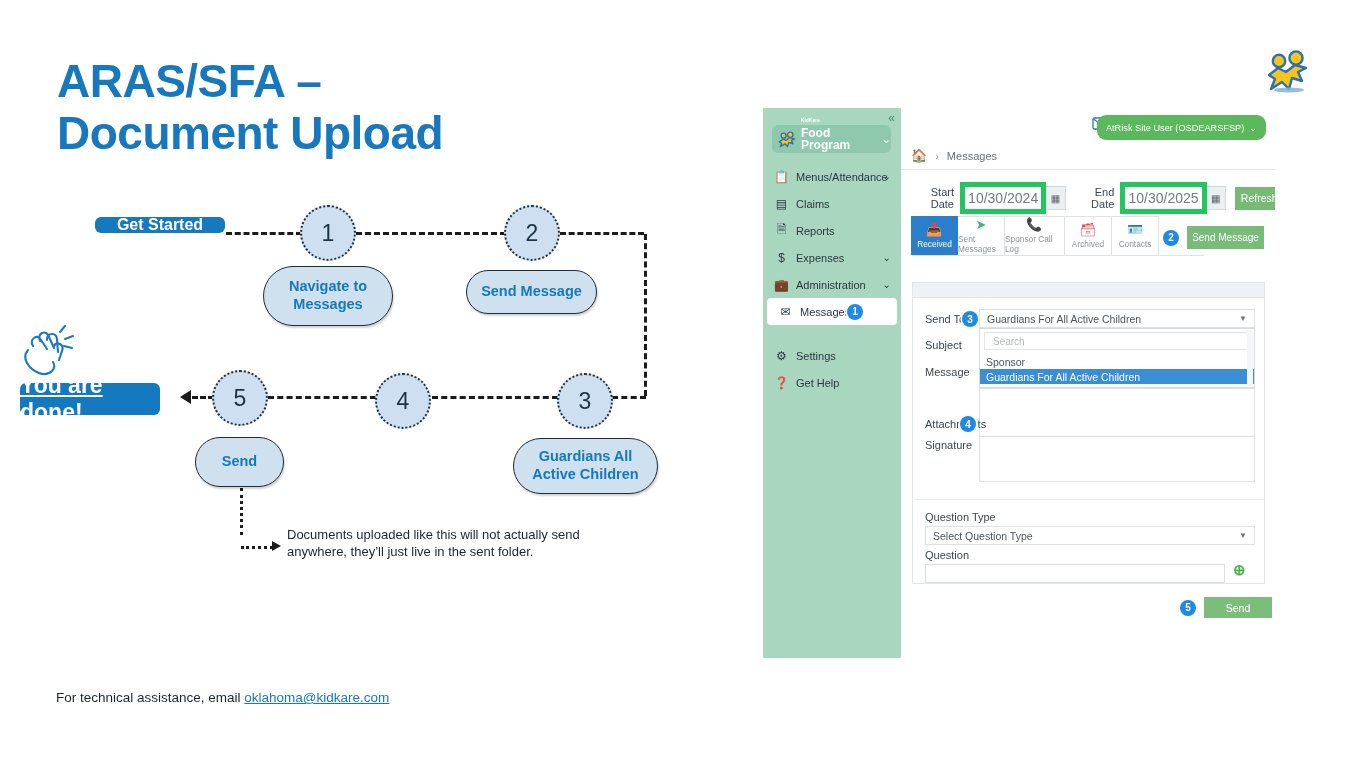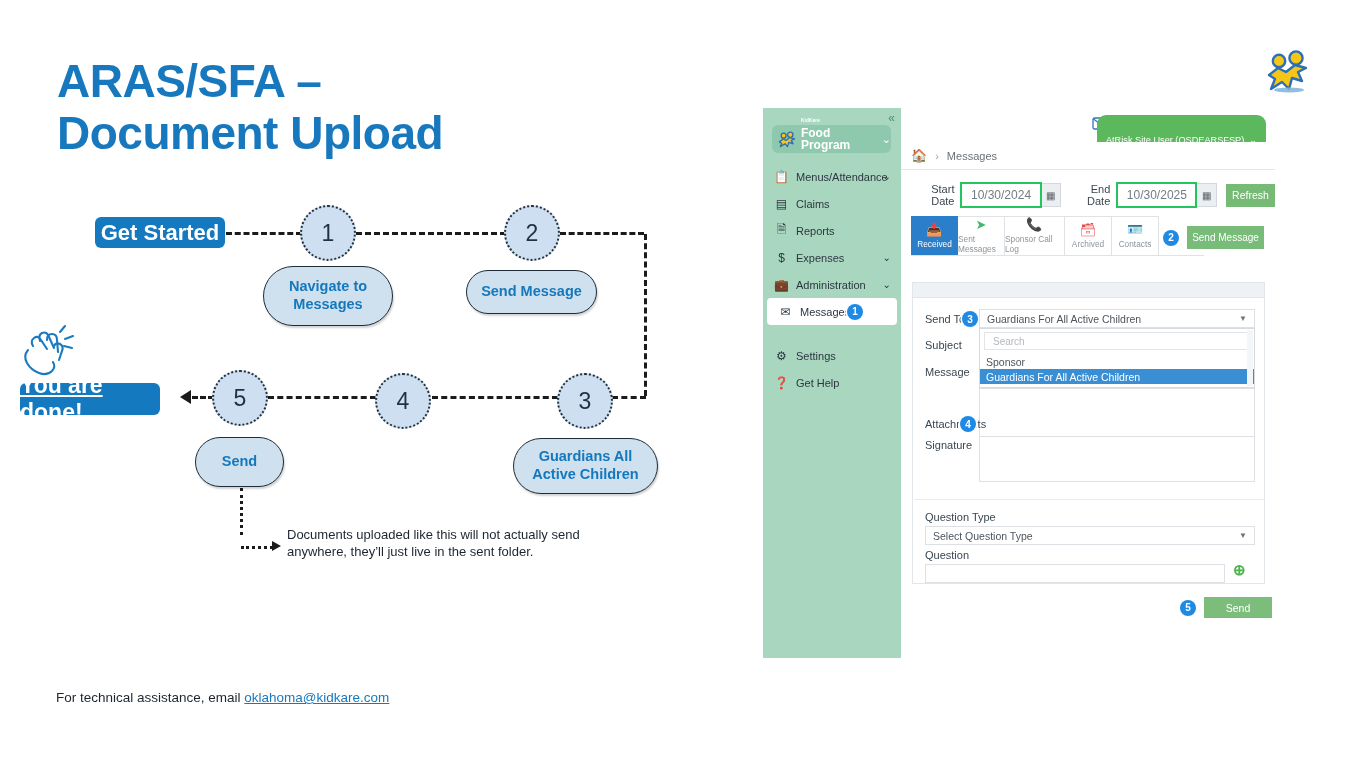--- a/index.html
+++ b/index.html
@@ -17,21 +17,21 @@
   }
   .title .l2{display:block;}
 
   .logo-mark{position:absolute;left:1262px;top:48px;width:56px;height:46px;}
 
   
   .flag{
     position:absolute;background:#1479bf;color:#fff;border-radius:6px;
     font-weight:bold;display:flex;align-items:center;justify-content:center;
   }
-  #flag-start{left:95px;top:217px;width:130px;height:31px;font-size:22px;}
+  #flag-start{left:95px;top:217px;width:130px;height:16px;font-size:16px;}
   #flag-done{left:20px;top:383px;width:140px;height:32px;font-size:23px;text-decoration:underline;}
 
   
   .step-circle{
     position:absolute;width:56px;height:56px;border-radius:50%;
     background:#cddff0;border:2.5px dotted #23303d;
     display:flex;align-items:center;justify-content:center;
     color:#1d3248;font-size:23px;font-weight:400;box-sizing:border-box;
   }
   #c1{left:300px;top:205px;}
@@ -119,35 +119,35 @@
     width:14px;height:14px;font-size:9px;font-weight:bold;
     box-shadow:0 0 0 1.5px #fff;
   }
   .badge.b{width:16px;height:16px;font-size:10px;}
 
   .app-main{position:absolute;left:138px;top:0;width:374px;height:550px;background:#fff;}
   .topbar{position:absolute;left:0;top:0;width:374px;height:34px;background:#fff;}
   .mail-ic{position:absolute;right:166px;top:9px;width:17px;height:13px;}
   .user-chip{
     position:absolute;right:9px;top:7px;height:17px;background:#5cb85c;color:#fff;
-    border-radius:9px;font-size:9.2px;display:flex;align-items:center;padding:16px 9px;
+    border-radius:9px;font-size:9.2px;display:flex;align-items:center;padding:4px 9px;
   }
   .crumb{
     position:absolute;left:0;top:34px;width:374px;height:28px;background:#fff;
     border-bottom:1px solid #e4e7ea;display:flex;align-items:center;padding-left:10px;
     box-sizing:border-box;color:#6a7078;font-size:11px;
   }
   .crumb .home{color:#2b6ca3;font-size:13px;margin-right:8px;}
   .crumb .sep{margin-right:8px;color:#9aa1a8;}
 
   .daterow{position:absolute;left:10px;top:74px;display:flex;align-items:center;}
   .dr-lbl{font-size:11px;color:#3b4650;margin-right:6px;text-align:right;}
   .dr-box{
-    width:88px;height:22px;border:2px solid #22c55e;background:#fff;
-    display:flex;align-items:center;justify-content:center;color:#737b83;font-size:12px;
+    width:88px;height:22px;border:5px solid #22c55e;background:#fff;
+    display:flex;align-items:center;justify-content:center;color:#737b83;font-size:14px;
   }
   .dr-btn{
     width:21px;height:22px;border:1px solid #d4d8dc;border-left:none;background:#eceff1;
     display:flex;align-items:center;justify-content:center;color:#5a6169;font-size:10px;
   }
   .refresh{
     margin-left:9px;width:56px;height:23px;background:#76ba76;color:#fff;
     display:flex;align-items:center;justify-content:center;font-size:10.5px;
   }
 

